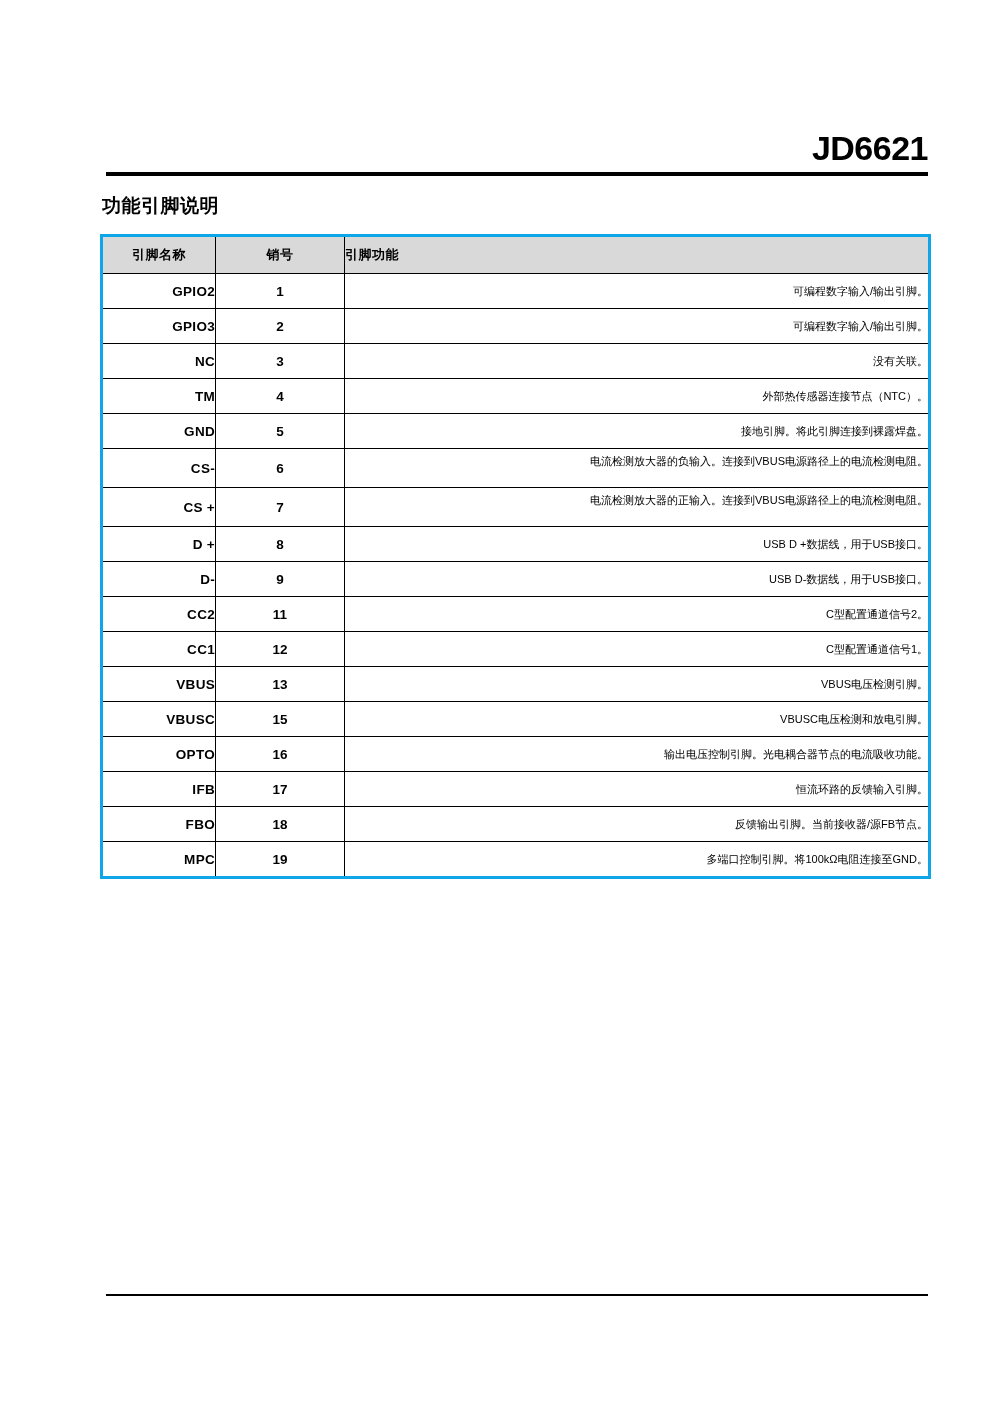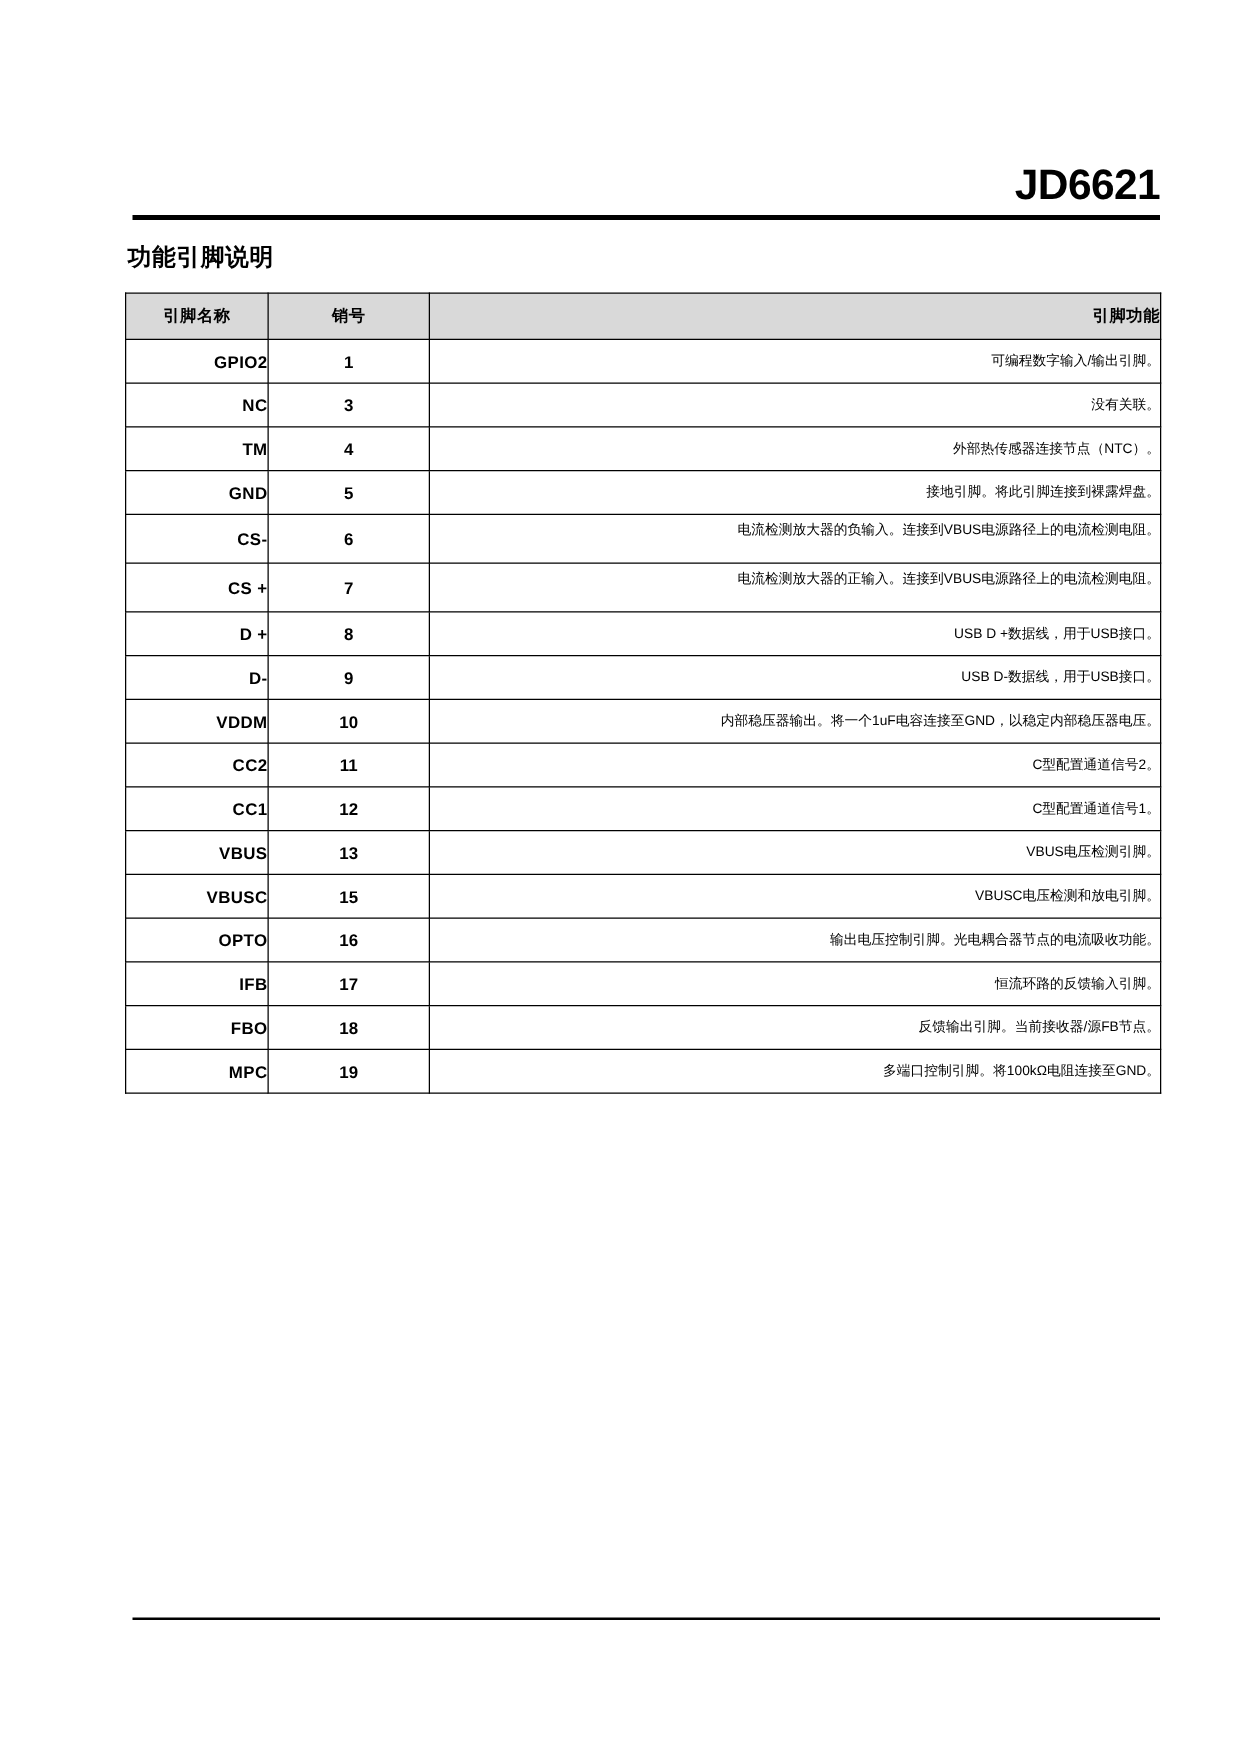--- a/index.html
+++ b/index.html
@@ -61,21 +61,21 @@
   .pin-table-wrap {
     position: absolute;
     left: 82px;
     top: 234px;
     width: 828px;
   }
   table.pin-table {
     border-collapse: collapse;
     width: 828px;
     table-layout: fixed;
-    border: 1px solid #0ea5e9;
+    border: 3px solid #0ea5e9;
   }
   table.pin-table col.c-name  { width: 114px; }
   table.pin-table col.c-num   { width: 129px; }
   table.pin-table col.c-desc  { width: 585px; }
 
   table.pin-table th,
   table.pin-table td {
     border: 1px solid #000000;
     padding: 0;
     vertical-align: middle;
@@ -83,21 +83,21 @@
 
   thead th {
     background: #d9d9d9;
     height: 36px;
     font-size: 13px;
     font-weight: bold;
     text-align: center;
     letter-spacing: 0.5px;
   }
   thead th.th-desc {
-    text-align: right;
+    text-align: left;
   }
 
   tbody td {
     height: 34px;
   }
   td.cell-name {
     text-align: right;
     font-size: 13.5px;
     font-weight: bold;
     letter-spacing: 0.3px;
@@ -160,20 +160,25 @@
           <th class="th-desc">引脚功能</th>
         </tr>
       </thead>
       <tbody id="pin-table-body">
           <tr>
             <td class="cell-name">GPIO2</td>
             <td class="cell-num">1</td>
             <td class="cell-desc">可编程数字输入/输出引脚。</td>
           </tr>
           <tr>
+            <td class="cell-name">GPIO3</td>
+            <td class="cell-num">2</td>
+            <td class="cell-desc">可编程数字输入/输出引脚。</td>
+          </tr>
+          <tr>
             <td class="cell-name">NC</td>
             <td class="cell-num">3</td>
             <td class="cell-desc">没有关联。</td>
           </tr>
           <tr>
             <td class="cell-name">TM</td>
             <td class="cell-num">4</td>
             <td class="cell-desc">外部热传感器连接节点（NTC）。</td>
           </tr>
           <tr>
@@ -195,25 +200,20 @@
             <td class="cell-name">D +</td>
             <td class="cell-num">8</td>
             <td class="cell-desc">USB D +数据线，用于USB接口。</td>
           </tr>
           <tr>
             <td class="cell-name">D-</td>
             <td class="cell-num">9</td>
             <td class="cell-desc">USB D-数据线，用于USB接口。</td>
           </tr>
           <tr>
-            <td class="cell-name">VDDM</td>
-            <td class="cell-num">10</td>
-            <td class="cell-desc">内部稳压器输出。将一个1uF电容连接至GND，以稳定内部稳压器电压。</td>
-          </tr>
-          <tr>
             <td class="cell-name">CC2</td>
             <td class="cell-num">11</td>
             <td class="cell-desc">C型配置通道信号2。</td>
           </tr>
           <tr>
             <td class="cell-name">CC1</td>
             <td class="cell-num">12</td>
             <td class="cell-desc">C型配置通道信号1。</td>
           </tr>
           <tr>

